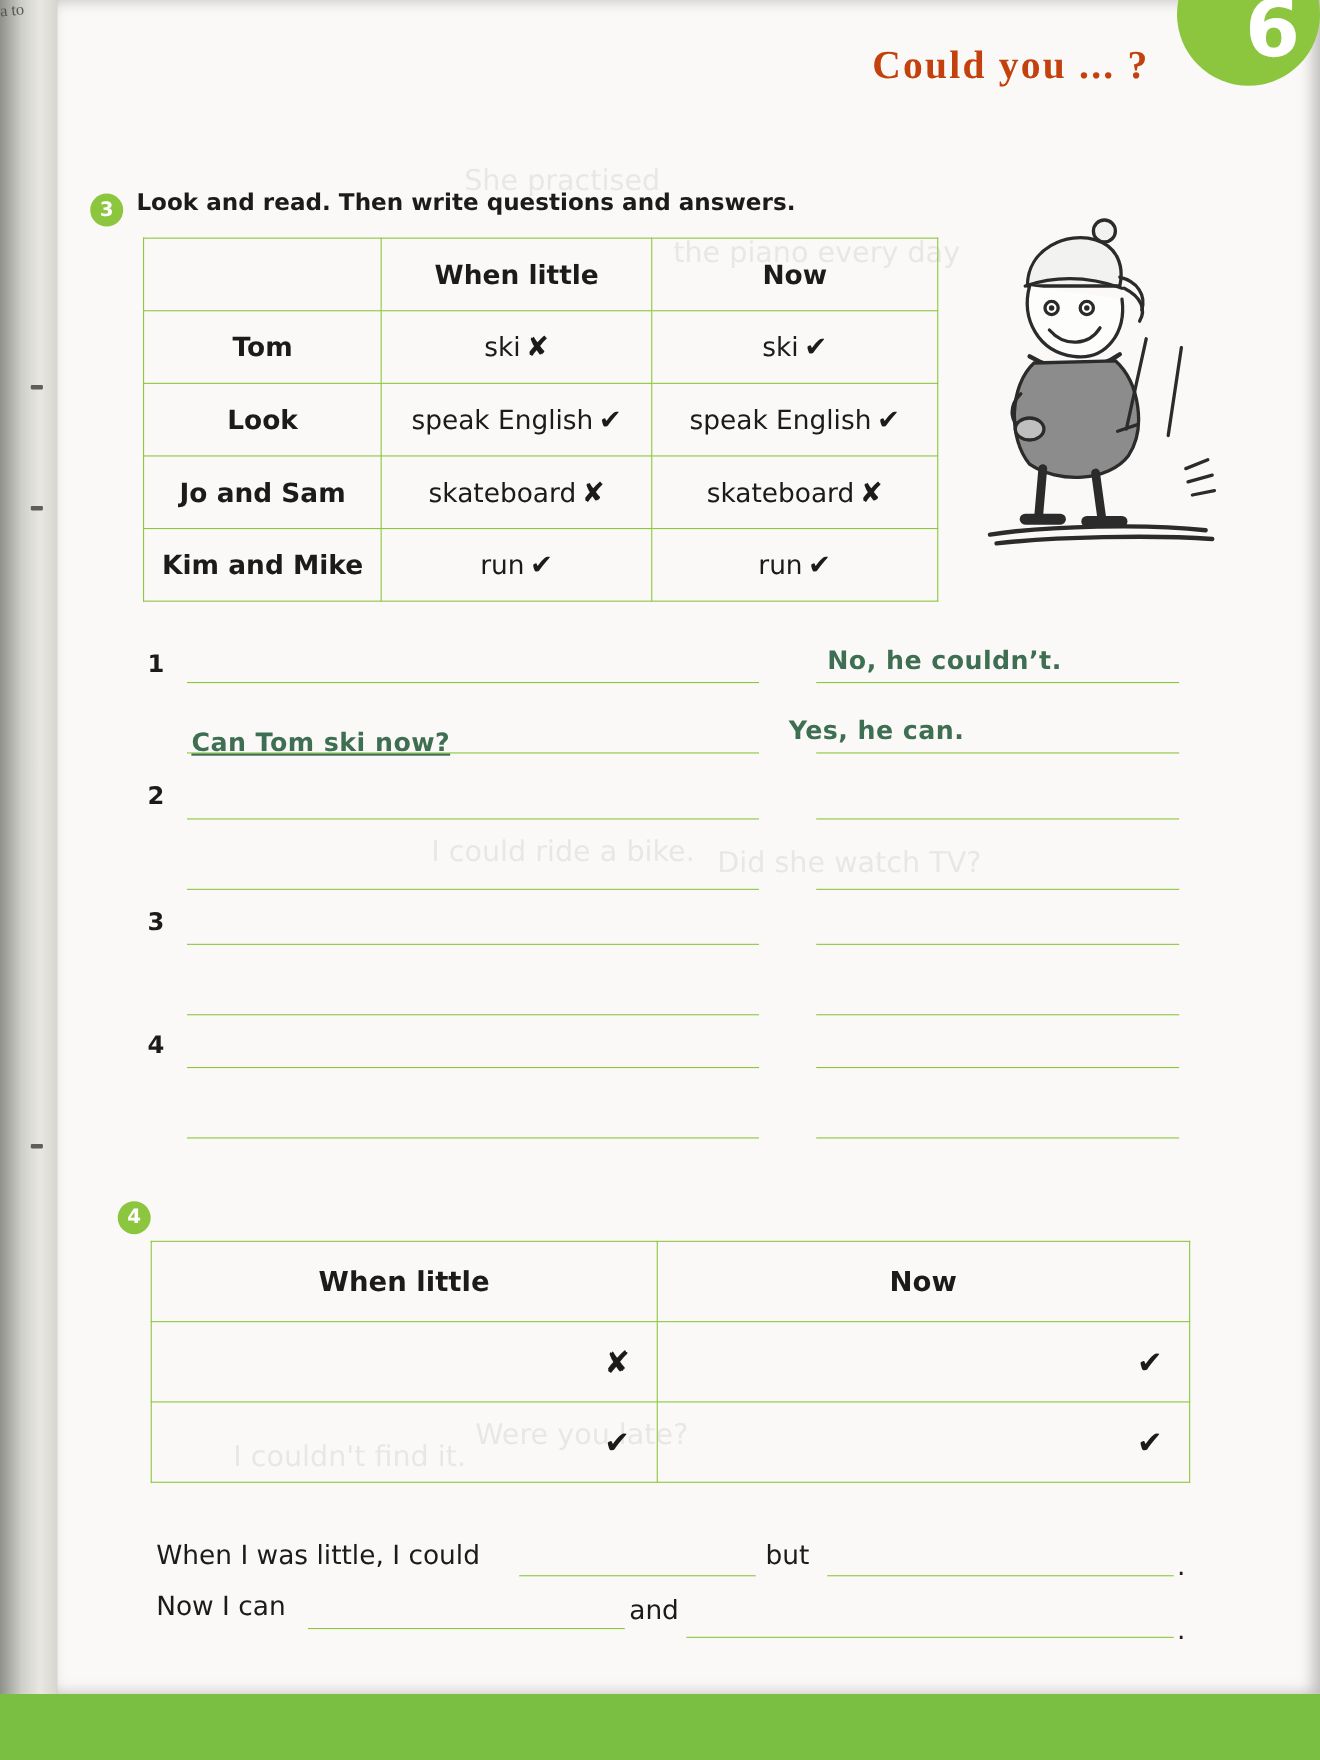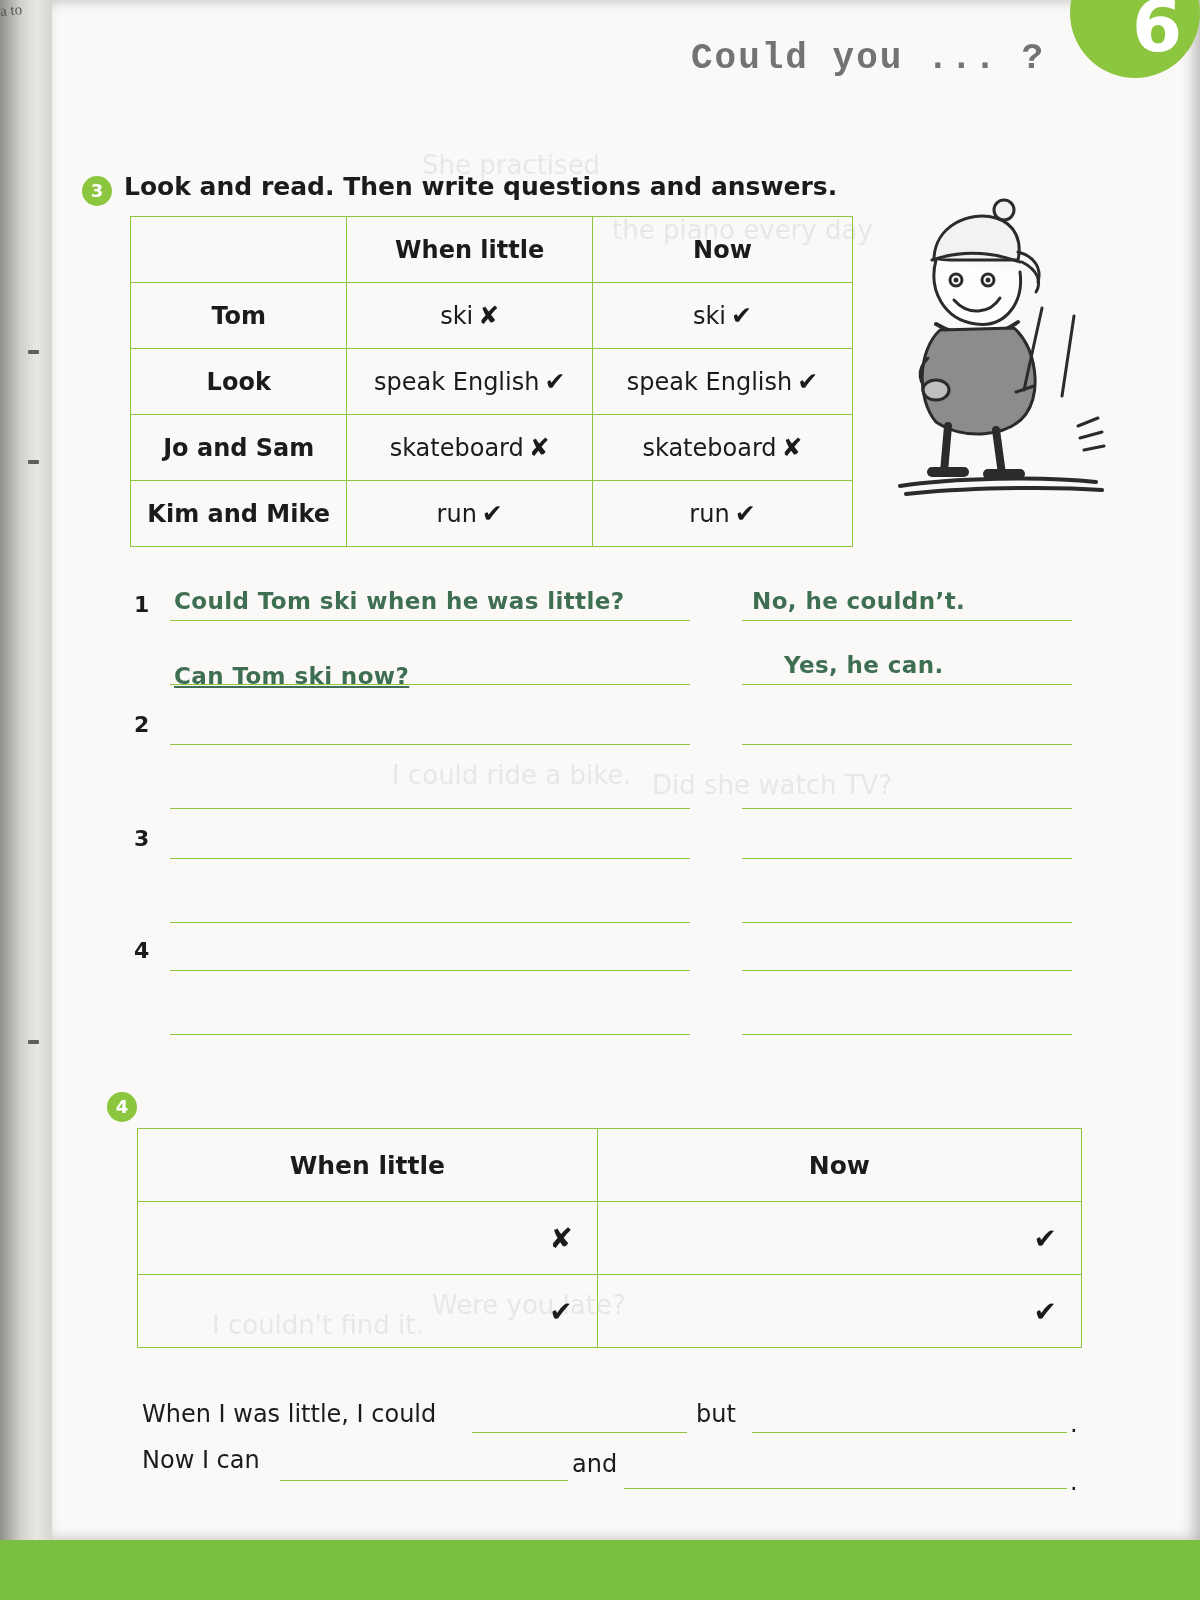--- a/index.html
+++ b/index.html
@@ -73,23 +73,23 @@
     background: #efeeea;
   }
 
   
   #header-title {
     position: absolute;
     right: 155px;
     top: 38px;
     font-size: 36px;
     font-weight: bold;
-    color: #737373;
+    color: #c2410c;
     letter-spacing: 2px;
-    font-family: Liberation Mono, monospace;
+    font-family: Liberation Serif, serif;
     text-shadow: 1px 1px 0 rgba(255,255,255,0.6);
   }
   #unit-badge {
     position: absolute;
     right: 0px;
     top: -52px;
     width: 130px;
     height: 130px;
     border-radius: 50%;
     background: #8cc63f;
@@ -113,21 +113,21 @@
     background: #8cc63f;
     color: #ffffff;
     font-size: 18px;
     font-weight: bold;
     text-align: center;
     line-height: 30px;
     font-family: "DejaVu Sans", sans-serif;
   }
   .ex-title {
     position: absolute;
-    font-size: 25px;
+    font-size: 21px;
     font-weight: bold;
     color: #1b1b1b;
     font-family: "DejaVu Sans", sans-serif;
   }
   #ex3-num { left: 30px; top: 176px; }
   #ex3-title { left: 72px; top: 172px; }
   #ex4-num { left: 55px; top: 1092px; }
   #ex4-title { left: 92px; top: 1090px; }
 
   
@@ -340,27 +340,26 @@
 
       <path d="M186 236 L206 228" stroke-width="3"></path>
       <path d="M188 248 L210 242" stroke-width="3"></path>
       <path d="M192 260 L212 256" stroke-width="3"></path>
     </g>
   </svg>
 
   <div class="row-num" style="left:82px; top:592px;">1</div>
   <div class="wline" style="left:118px; top:620px; width:520px;"></div>
   <div class="wline" style="left:690px; top:620px; width:330px;"></div>
-  <div class="hand" style="left:122px; top:588px;">Could Tom ski when he was little?</div>
   <div class="hand" style="left:700px; top:588px;">No, he couldn’t.</div>
 
   <div class="wline" style="left:118px; top:684px; width:520px;"></div>
   <div class="wline" style="left:690px; top:684px; width:330px;"></div>
   <div class="hand" style="left:122px; top:663px;text-decoration:underline;">Can Tom ski now?</div>
-  <div class="hand" style="left:732px; top:652px;">Yes, he can.</div>
+  <div class="hand" style="left:665px; top:652px;">Yes, he can.</div>
 
   <div class="row-num" style="left:82px; top:712px;">2</div>
   <div class="wline" style="left:118px; top:744px; width:520px;"></div>
   <div class="wline" style="left:690px; top:744px; width:330px;"></div>
   <div class="wline" style="left:118px; top:808px; width:520px;"></div>
   <div class="wline" style="left:690px; top:808px; width:330px;"></div>
 
   <div class="row-num" style="left:82px; top:826px;">3</div>
   <div class="wline" style="left:118px; top:858px; width:520px;"></div>
   <div class="wline" style="left:690px; top:858px; width:330px;"></div>

